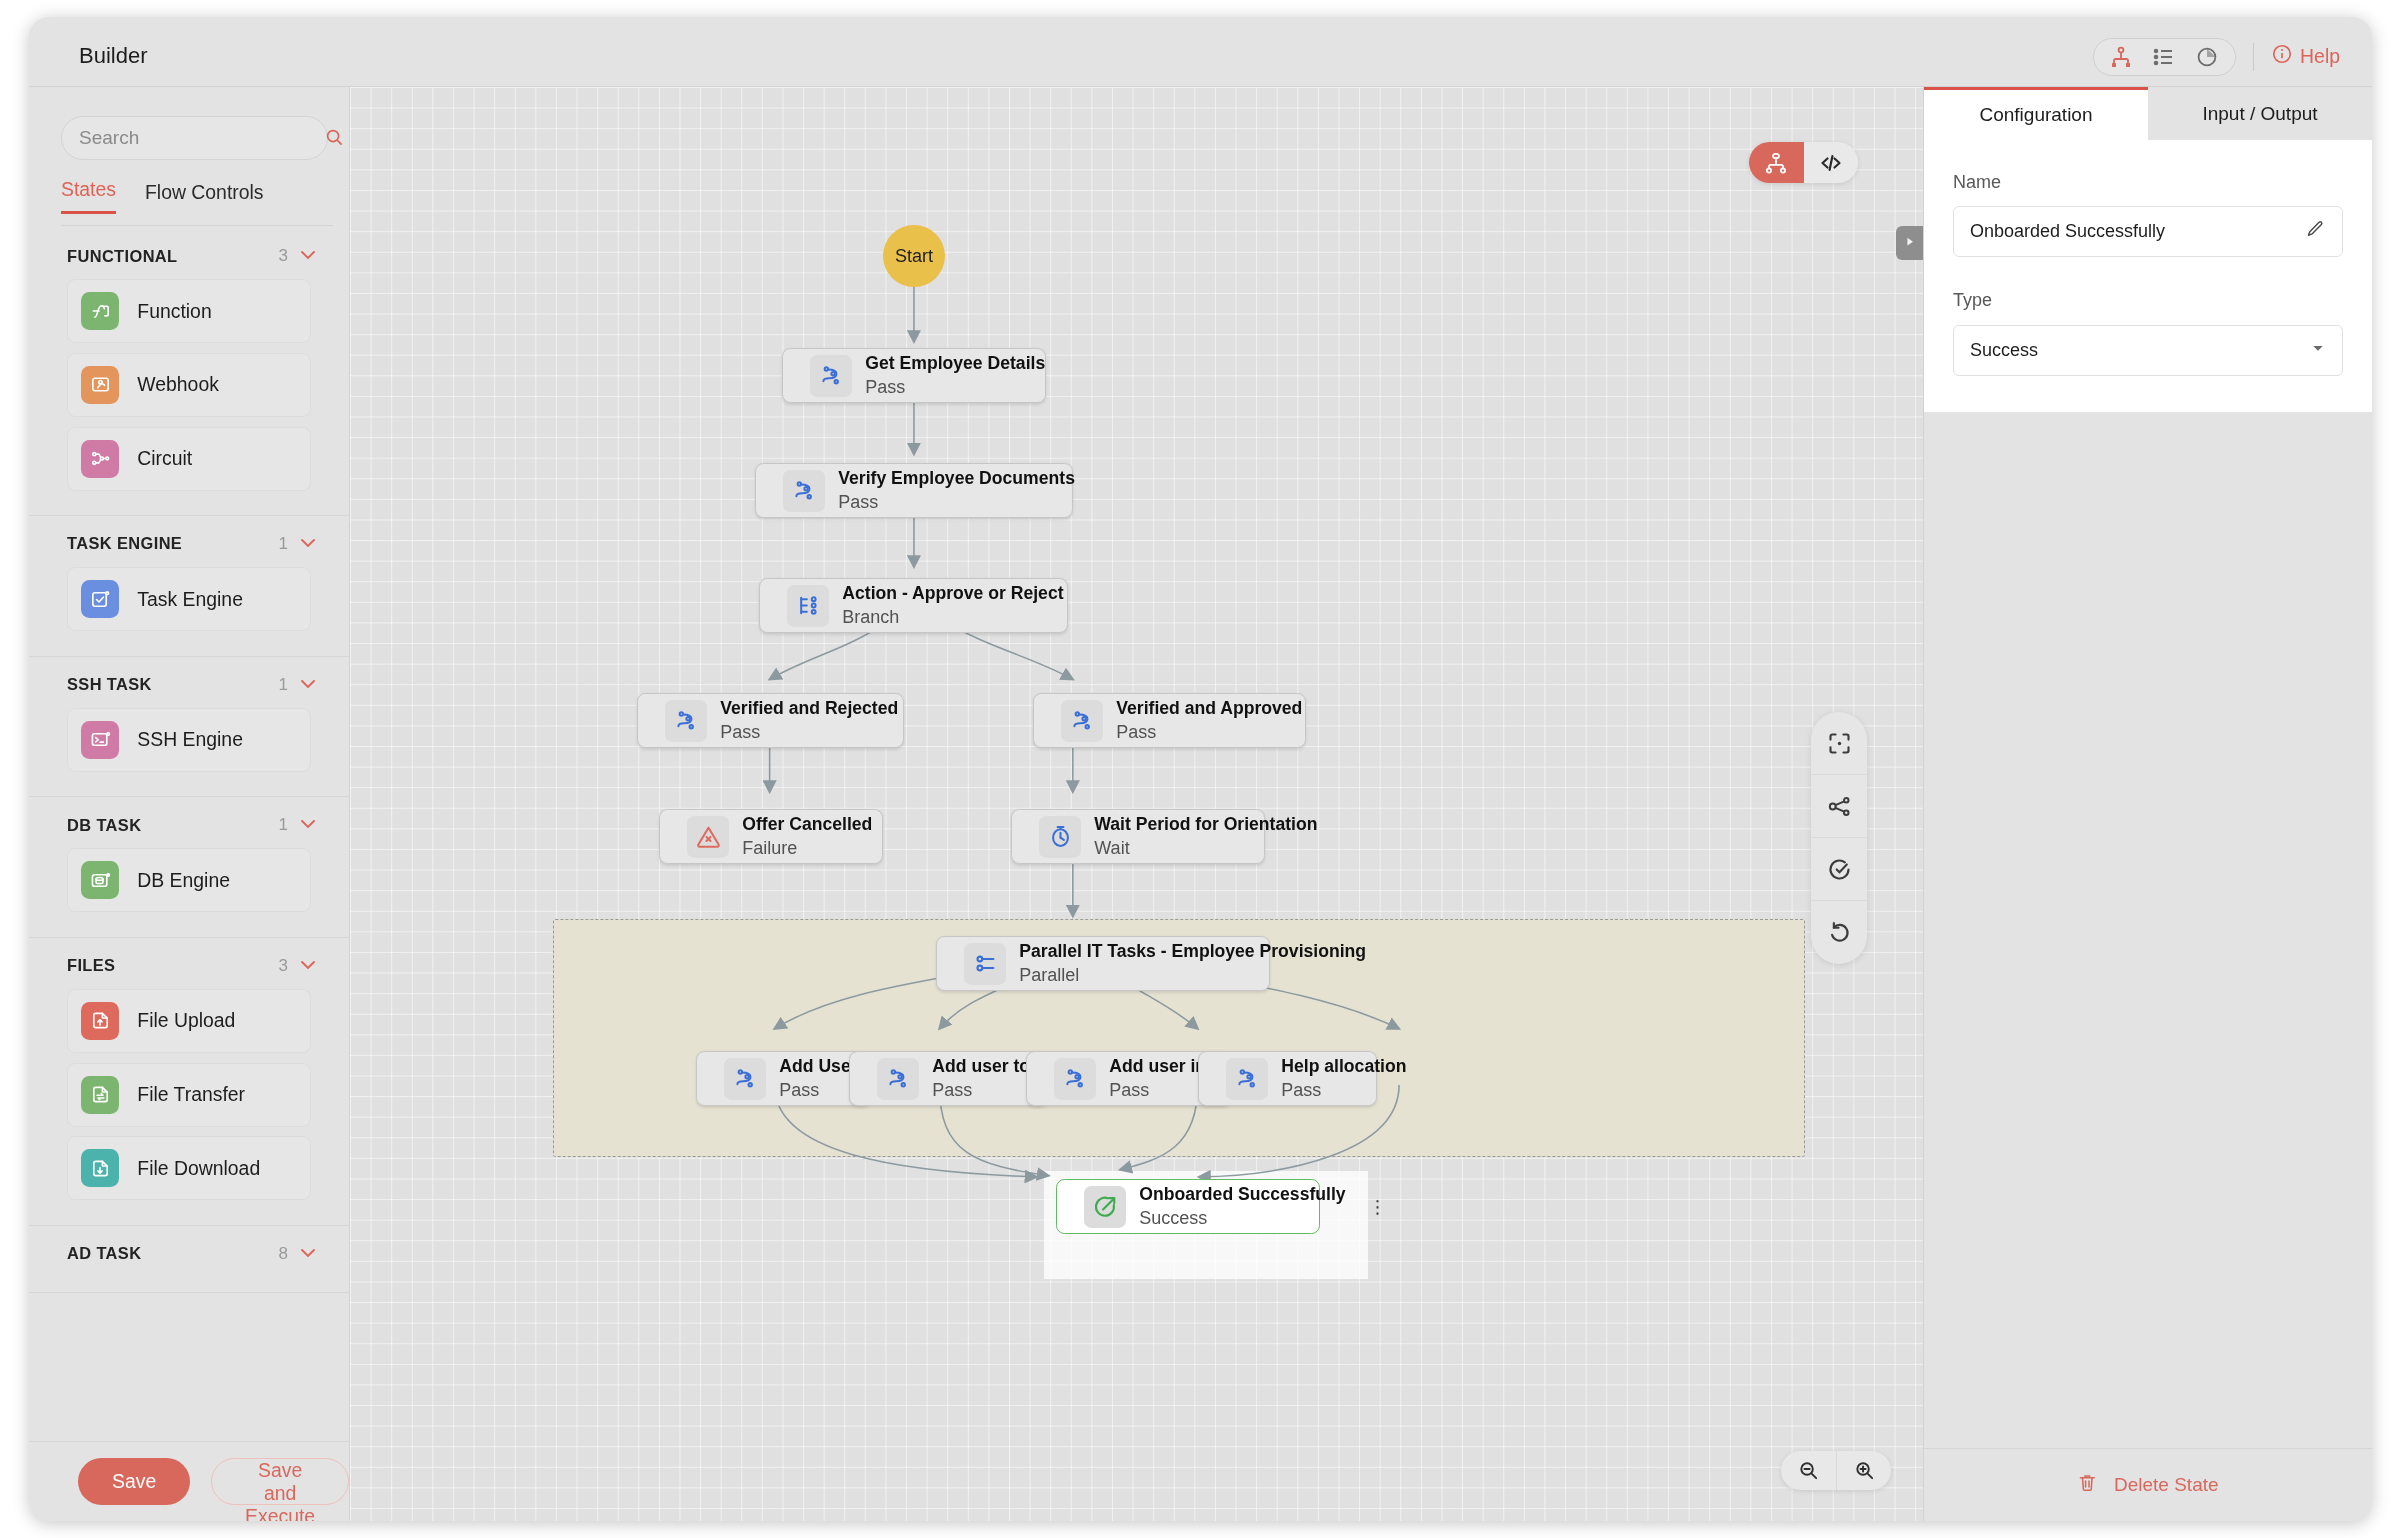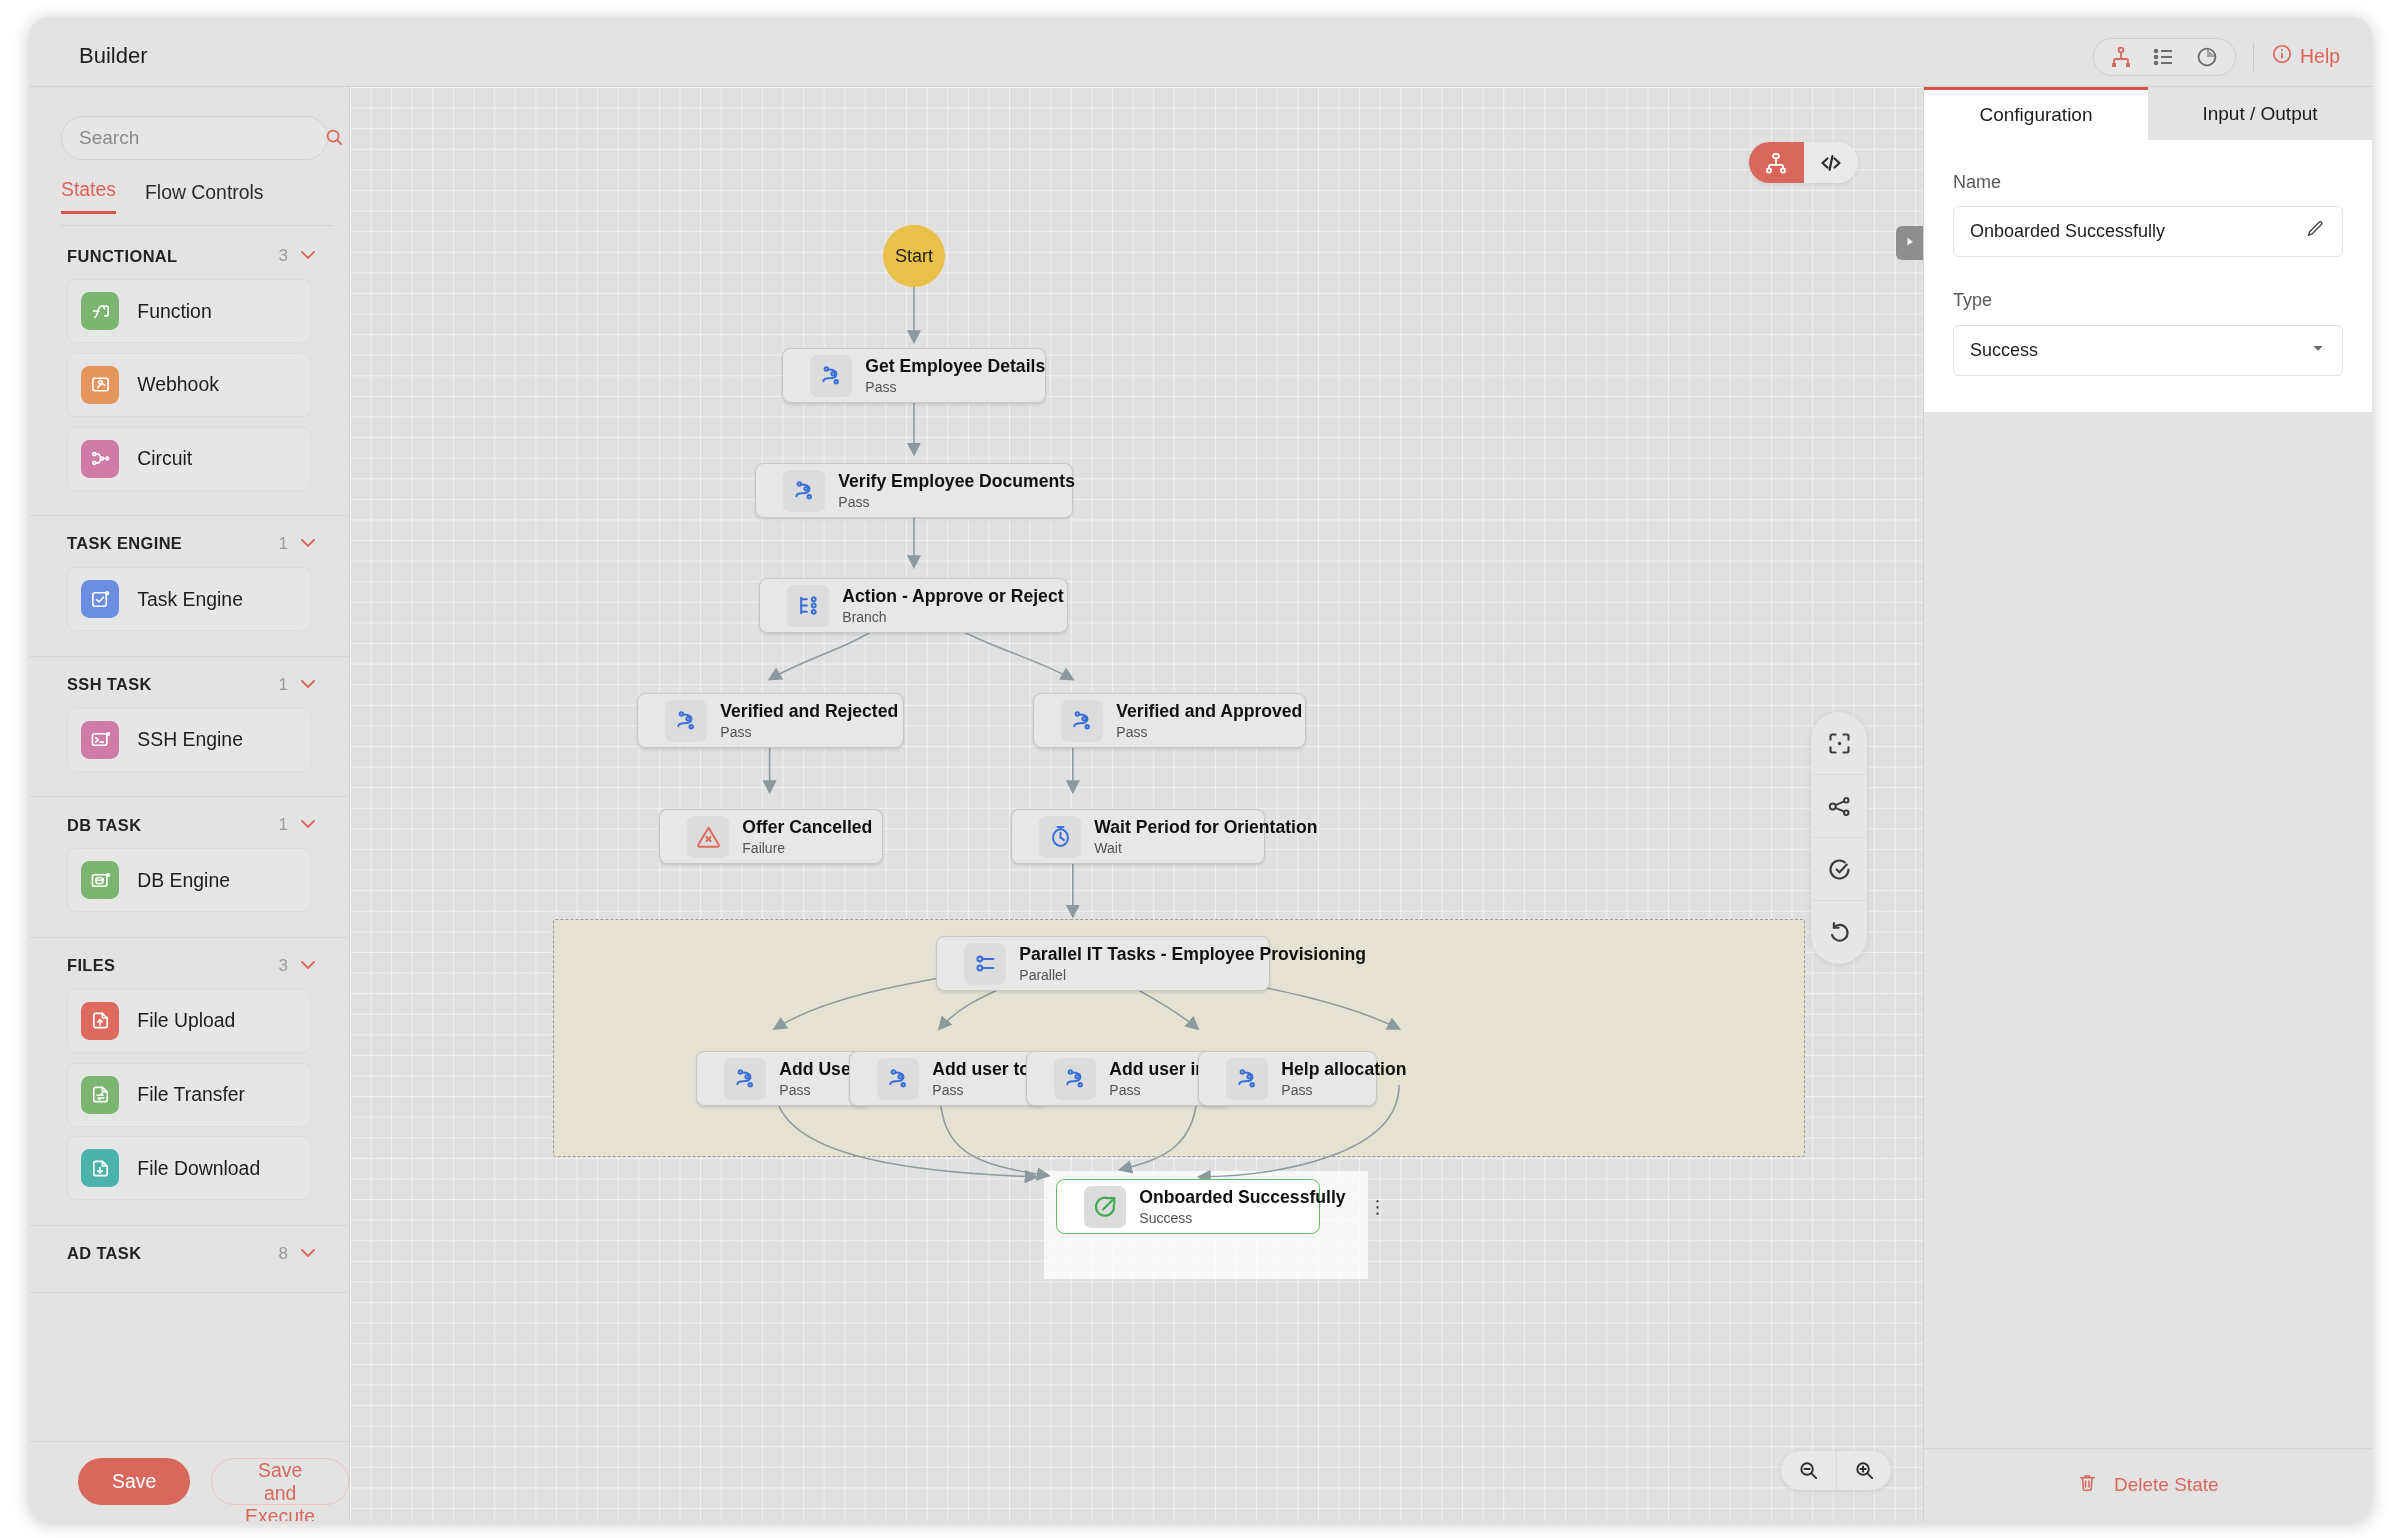--- a/index.html
+++ b/index.html
@@ -187,21 +187,21 @@
     padding-left: 27px; gap: 13.3px;
     box-shadow: 0 1.2px 3px rgba(0,0,0,0.10);
   }
   .node-ic {
     width: 42px; height: 42px; border-radius: 7.3px;
     background: #dcdcdc; display: flex; align-items: center; justify-content: center;
     flex: 0 0 auto;
   }
   .node-text { display: flex; flex-direction: column; gap: 2.4px; }
   .node-title { font-size: 17.6px; font-weight: bold; color: #111; white-space: nowrap; }
-  .node-sub { font-size: 14px; color: #525252; }
+  .node-sub { font-size: 18px; color: #525252; }
 
   .node.selected {
     background: #ffffff;
     border: 1.8px solid #61bb61;
     box-shadow: none;
   }
   .sel-halo {
     position: absolute;
     background: rgba(255,255,255,0.78);
   }

